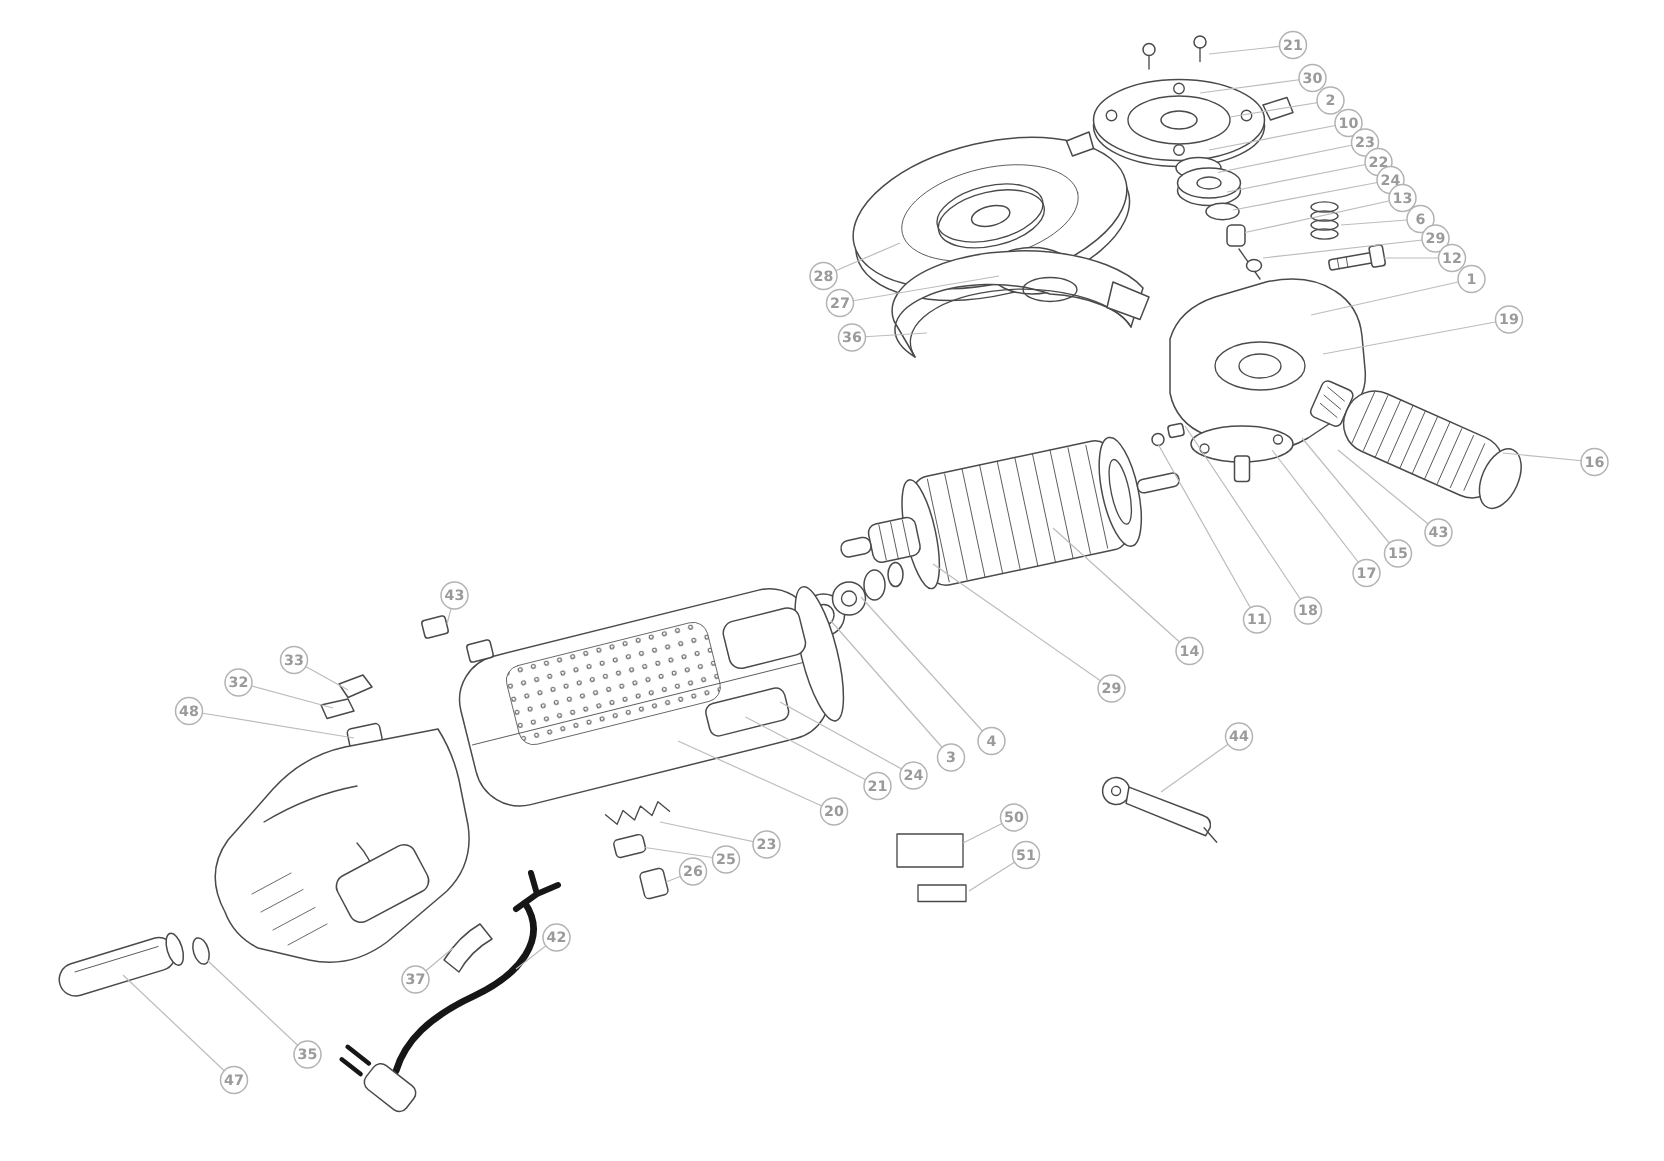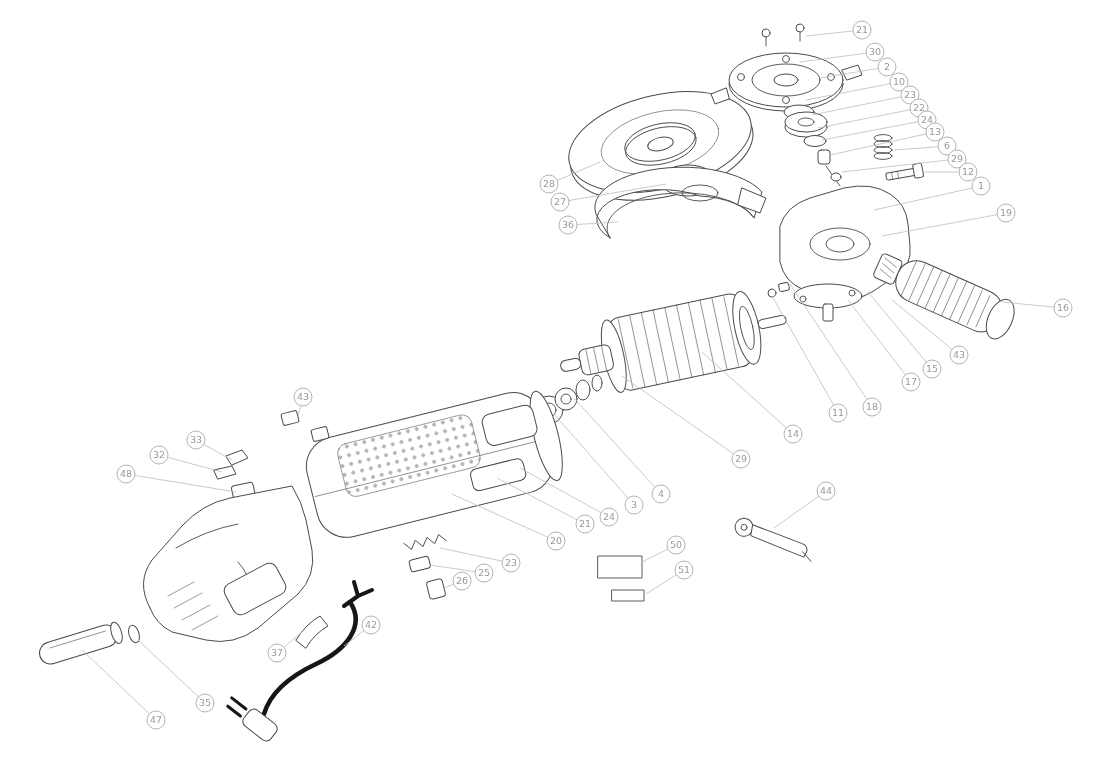--- a/index.html
+++ b/index.html
@@ -1,20 +1,20 @@
 <!DOCTYPE html>
 <html style="--bg: #ffffff; --line: #4a4a4a; --leader: #bcbcbc; --ring: #b3b3b3; --ctext: #9a9a9a; --cord: #161616;"><head>
 <meta charset="utf-8">
 <style>
   :root{
     --bg:#ffffff; --line:#4a4a4a; --leader:#bcbcbc;
     --ring:#b3b3b3; --ctext:#9a9a9a; --cord:#161616;
   }
   html,body{margin:0;padding:0;background:var(--bg);}
-  .stage{width:1109px;height:774px;position:relative;overflow:hidden;background:var(--bg);}
+  .stage{width:1109px;height:774px;position:relative;overflow:hidden;background:var(--bg);font-weight:bold;}
   .part{fill:#fff;stroke:var(--line);stroke-width:1;}
   .pline{fill:none;stroke:var(--line);stroke-width:.9;}
   .thin{fill:none;stroke:var(--line);stroke-width:.55;}
   .cord{fill:none;stroke:var(--cord);}
   .leader{stroke:var(--leader);stroke-width:.8;}
   .callout-circle{fill:#fff;stroke:var(--ring);stroke-width:1;}
   .callout-text{fill:var(--ctext);font-family:"DejaVu Sans",sans-serif;font-size:9.5px;text-anchor:middle;}
 </style>
 </head>
 <body>

